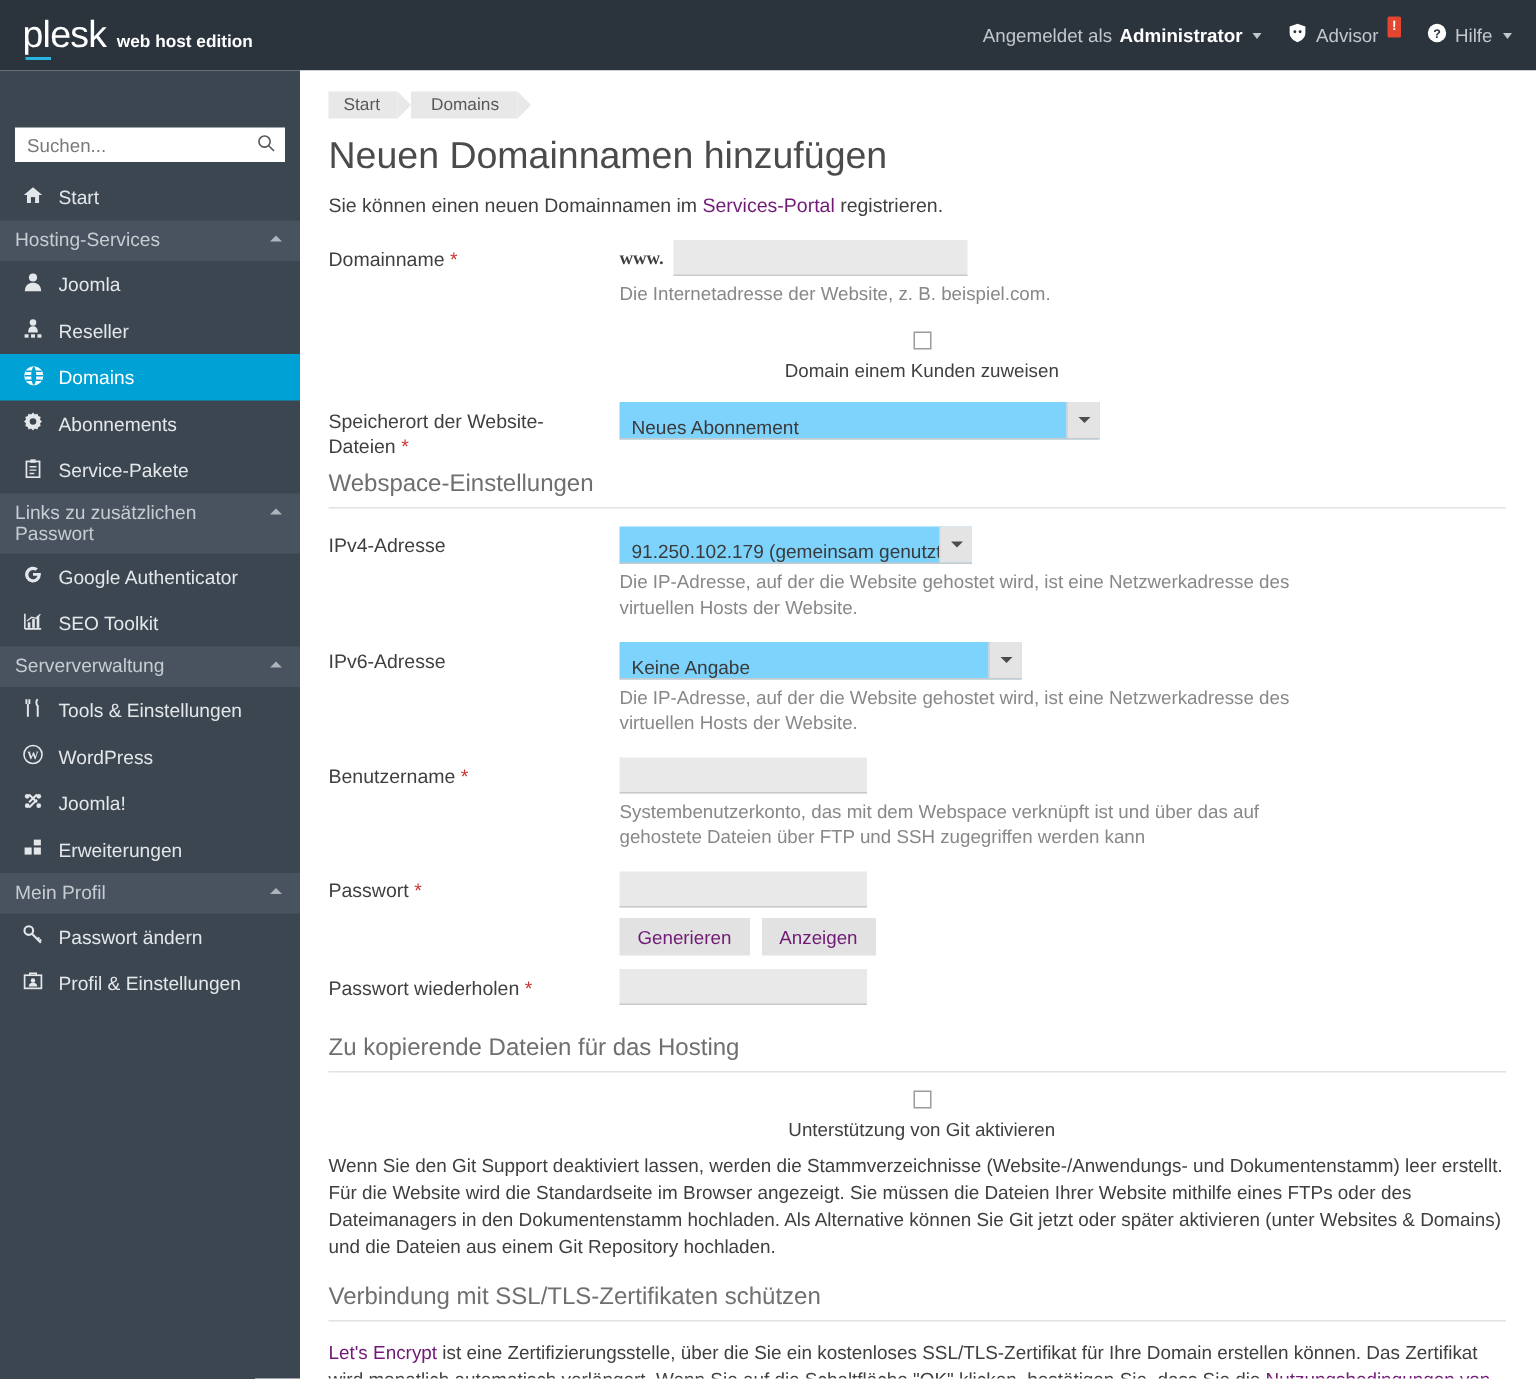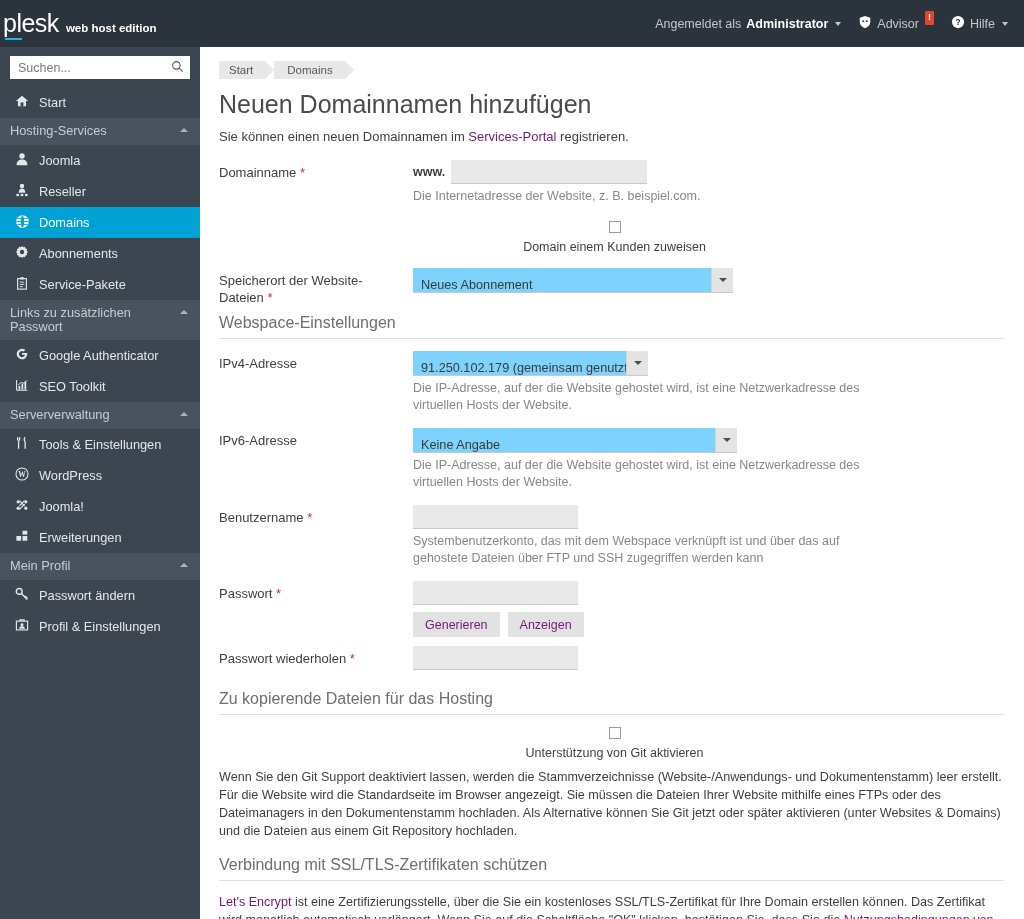--- a/index.html
+++ b/index.html
@@ -13,21 +13,21 @@
     overflow: hidden;
   }
 
   
   .topbar {
     position: absolute; left: 0; top: 0;
     width: 1024px; height: 47px;
     background: #2b333d;
     display: flex; align-items: center;
   }
-  .logo-wrap { width: 200px; padding-left: 3px; display: flex; align-items: baseline; }
+  .logo-wrap { width: 200px; padding-left: 15px; display: flex; align-items: baseline; }
   .logo-plesk {
     color: #ffffff; font-size: 25px; letter-spacing: -0.5px;
     font-weight: 400; line-height: 1; position: relative;
   }
   .logo-plesk .underline {
     position: absolute; left: 2px; bottom: -4px; width: 17px; height: 2px; background: #28b5e1;
   }
   .logo-edition { color: #ffffff; font-size: 11.5px; font-weight: bold; margin-left: 7px; }
 
   .topbar-right {
@@ -47,21 +47,21 @@
   }
   .ico { display: inline-block; vertical-align: middle; }
 
   
   .sidebar {
     position: absolute; left: 0; top: 47px;
     width: 200px; height: 872px;
     background: #3c4651;
     overflow: hidden;
   }
-  .search-row { padding: 9px 10px 8px 10px; }
+  .search-row { padding: 9px 10px 8px 10px; margin-top: 29px; }
   .search-box {
     position: relative; background: #ffffff; height: 23px;
     display: flex; align-items: center; padding: 0 6px;
   }
   .search-box input {
     border: 0; outline: none; width: 100%; font-size: 12.5px;
     color: #555; font-family: "Liberation Sans", sans-serif; background: transparent;
   }
   .search-box input::placeholder { color: #7a7a7a; }
 
@@ -123,21 +123,21 @@
   .fctl { flex: 1; min-width: 0; }
 
   .inp {
     background: #e9e9e9; border: 0; border-bottom: 1px solid #c9c9c9;
     height: 24px; outline: none; font-size: 13px; padding: 0 6px;
     font-family: "Liberation Sans", sans-serif; color: #333;
   }
   .hint { color: #888888; font-size: 12.5px; line-height: 17px; margin: 4px 0 10px 0; }
 
   .www-row { display: flex; align-items: center; gap: 6px; }
-  .www-pre { font-size: 12.5px; color: #3f3f3f; font-weight: bold; }
+  .www-pre { font-size: 12.5px; color: #3f3f3f; font-weight: bold; font-family: Liberation Serif, serif; }
 
   .chk-row { display: flex; align-items: center; gap: 7px; margin: 6px 0 14px 6px; font-size: 12.5px; color: #3f3f3f; flex-direction: column; }
   .chk {
     width: 12px; height: 12px; background: #fff; border: 1px solid #9c9c9c;
     flex: none; cursor: pointer;
   }
 
   .sel {
     display: flex; align-items: flex-end; background: #7dd3fc;
     border-bottom: 1px solid #c9c9c9; height: 25px; position: relative;
@@ -462,21 +462,21 @@
             <span class="ar"></span>
           </span>
       </div>
       <div class="hint" style="max-width:450px;">Die IP-Adresse, auf der die Website gehostet wird, ist eine Netzwerkadresse des virtuellen Hosts der Website.</div>
     </div>
   </div>
 
   <div class="frow">
     <div class="flabel">IPv6-Adresse</div>
     <div class="fctl">
-      <div class="sel" style="width:324px;">
+      <div class="sel" style="width:268px;">
         <span class="selval">Keine Angabe</span>
         <span class="selbtn">
             <span class="ar"></span>
           </span>
       </div>
       <div class="hint" style="max-width:450px;">Die IP-Adresse, auf der die Website gehostet wird, ist eine Netzwerkadresse des virtuellen Hosts der Website.</div>
     </div>
   </div>
 
   <div class="frow">

